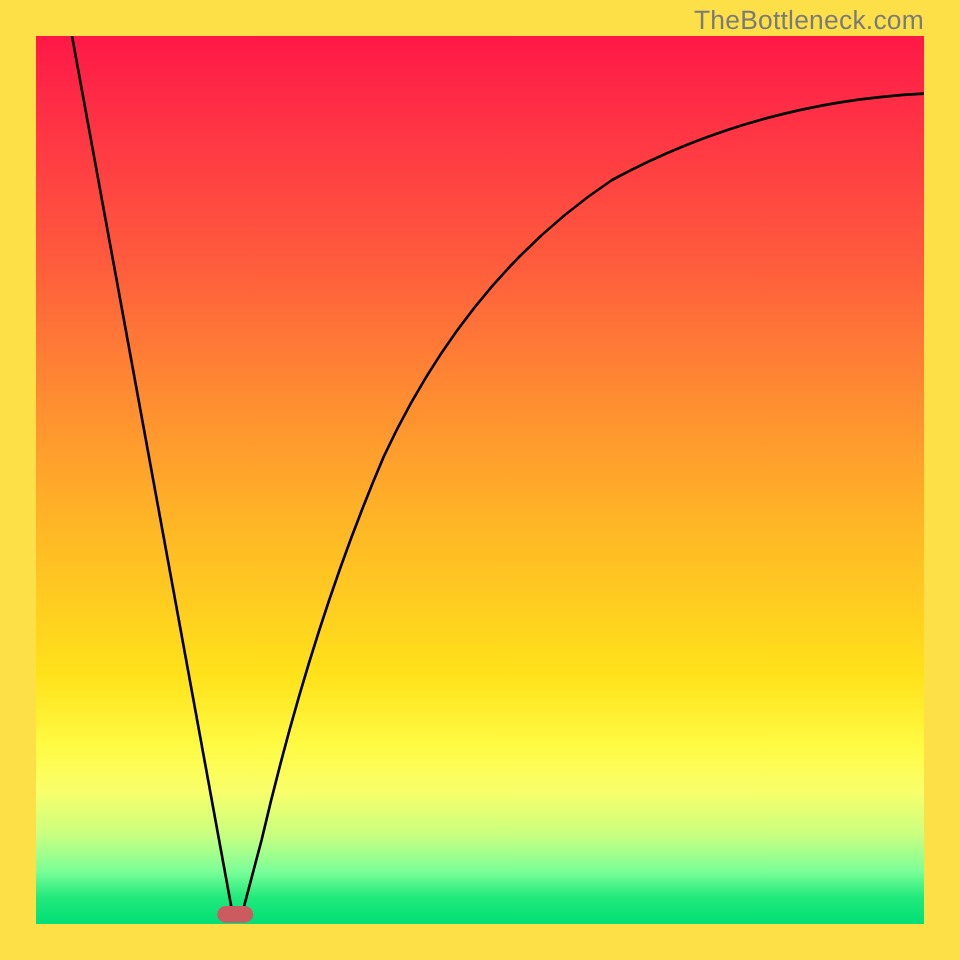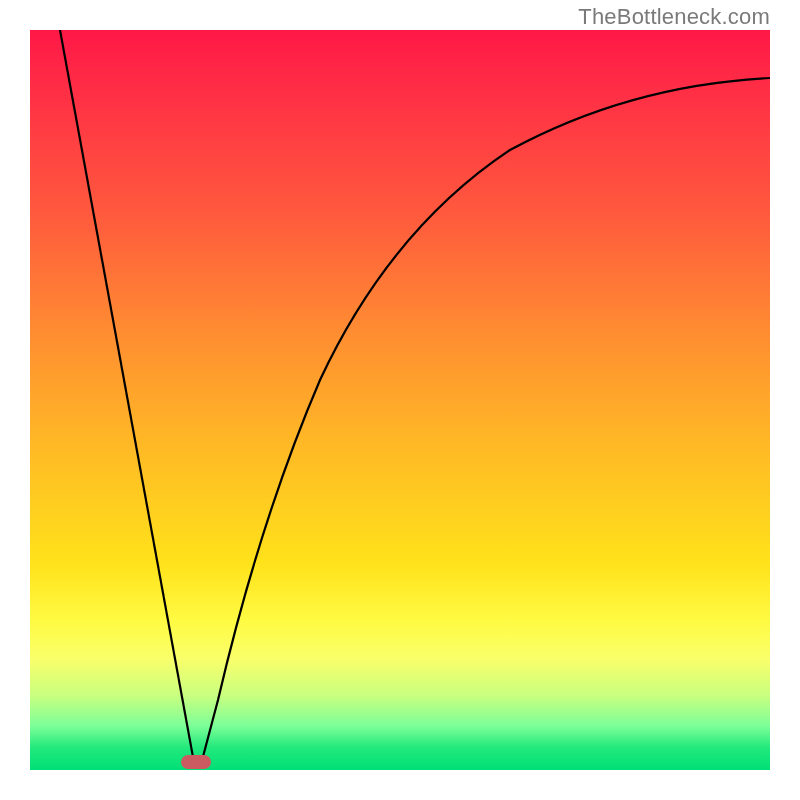--- a/index.html
+++ b/index.html
@@ -9,21 +9,21 @@
     height: 800px;
     background: #000;
     overflow: hidden;
   }
   .frame {
     position: absolute;
     left: 0;
     top: 0;
     width: 800px;
     height: 800px;
-    background: #ffffff;
+    background: #fde047;
     text-align: right;
   }
   .plot-area {
     position: absolute;
     left: 30px;
     top: 30px;
     width: 740px;
     height: 740px;
     
     background: linear-gradient(

